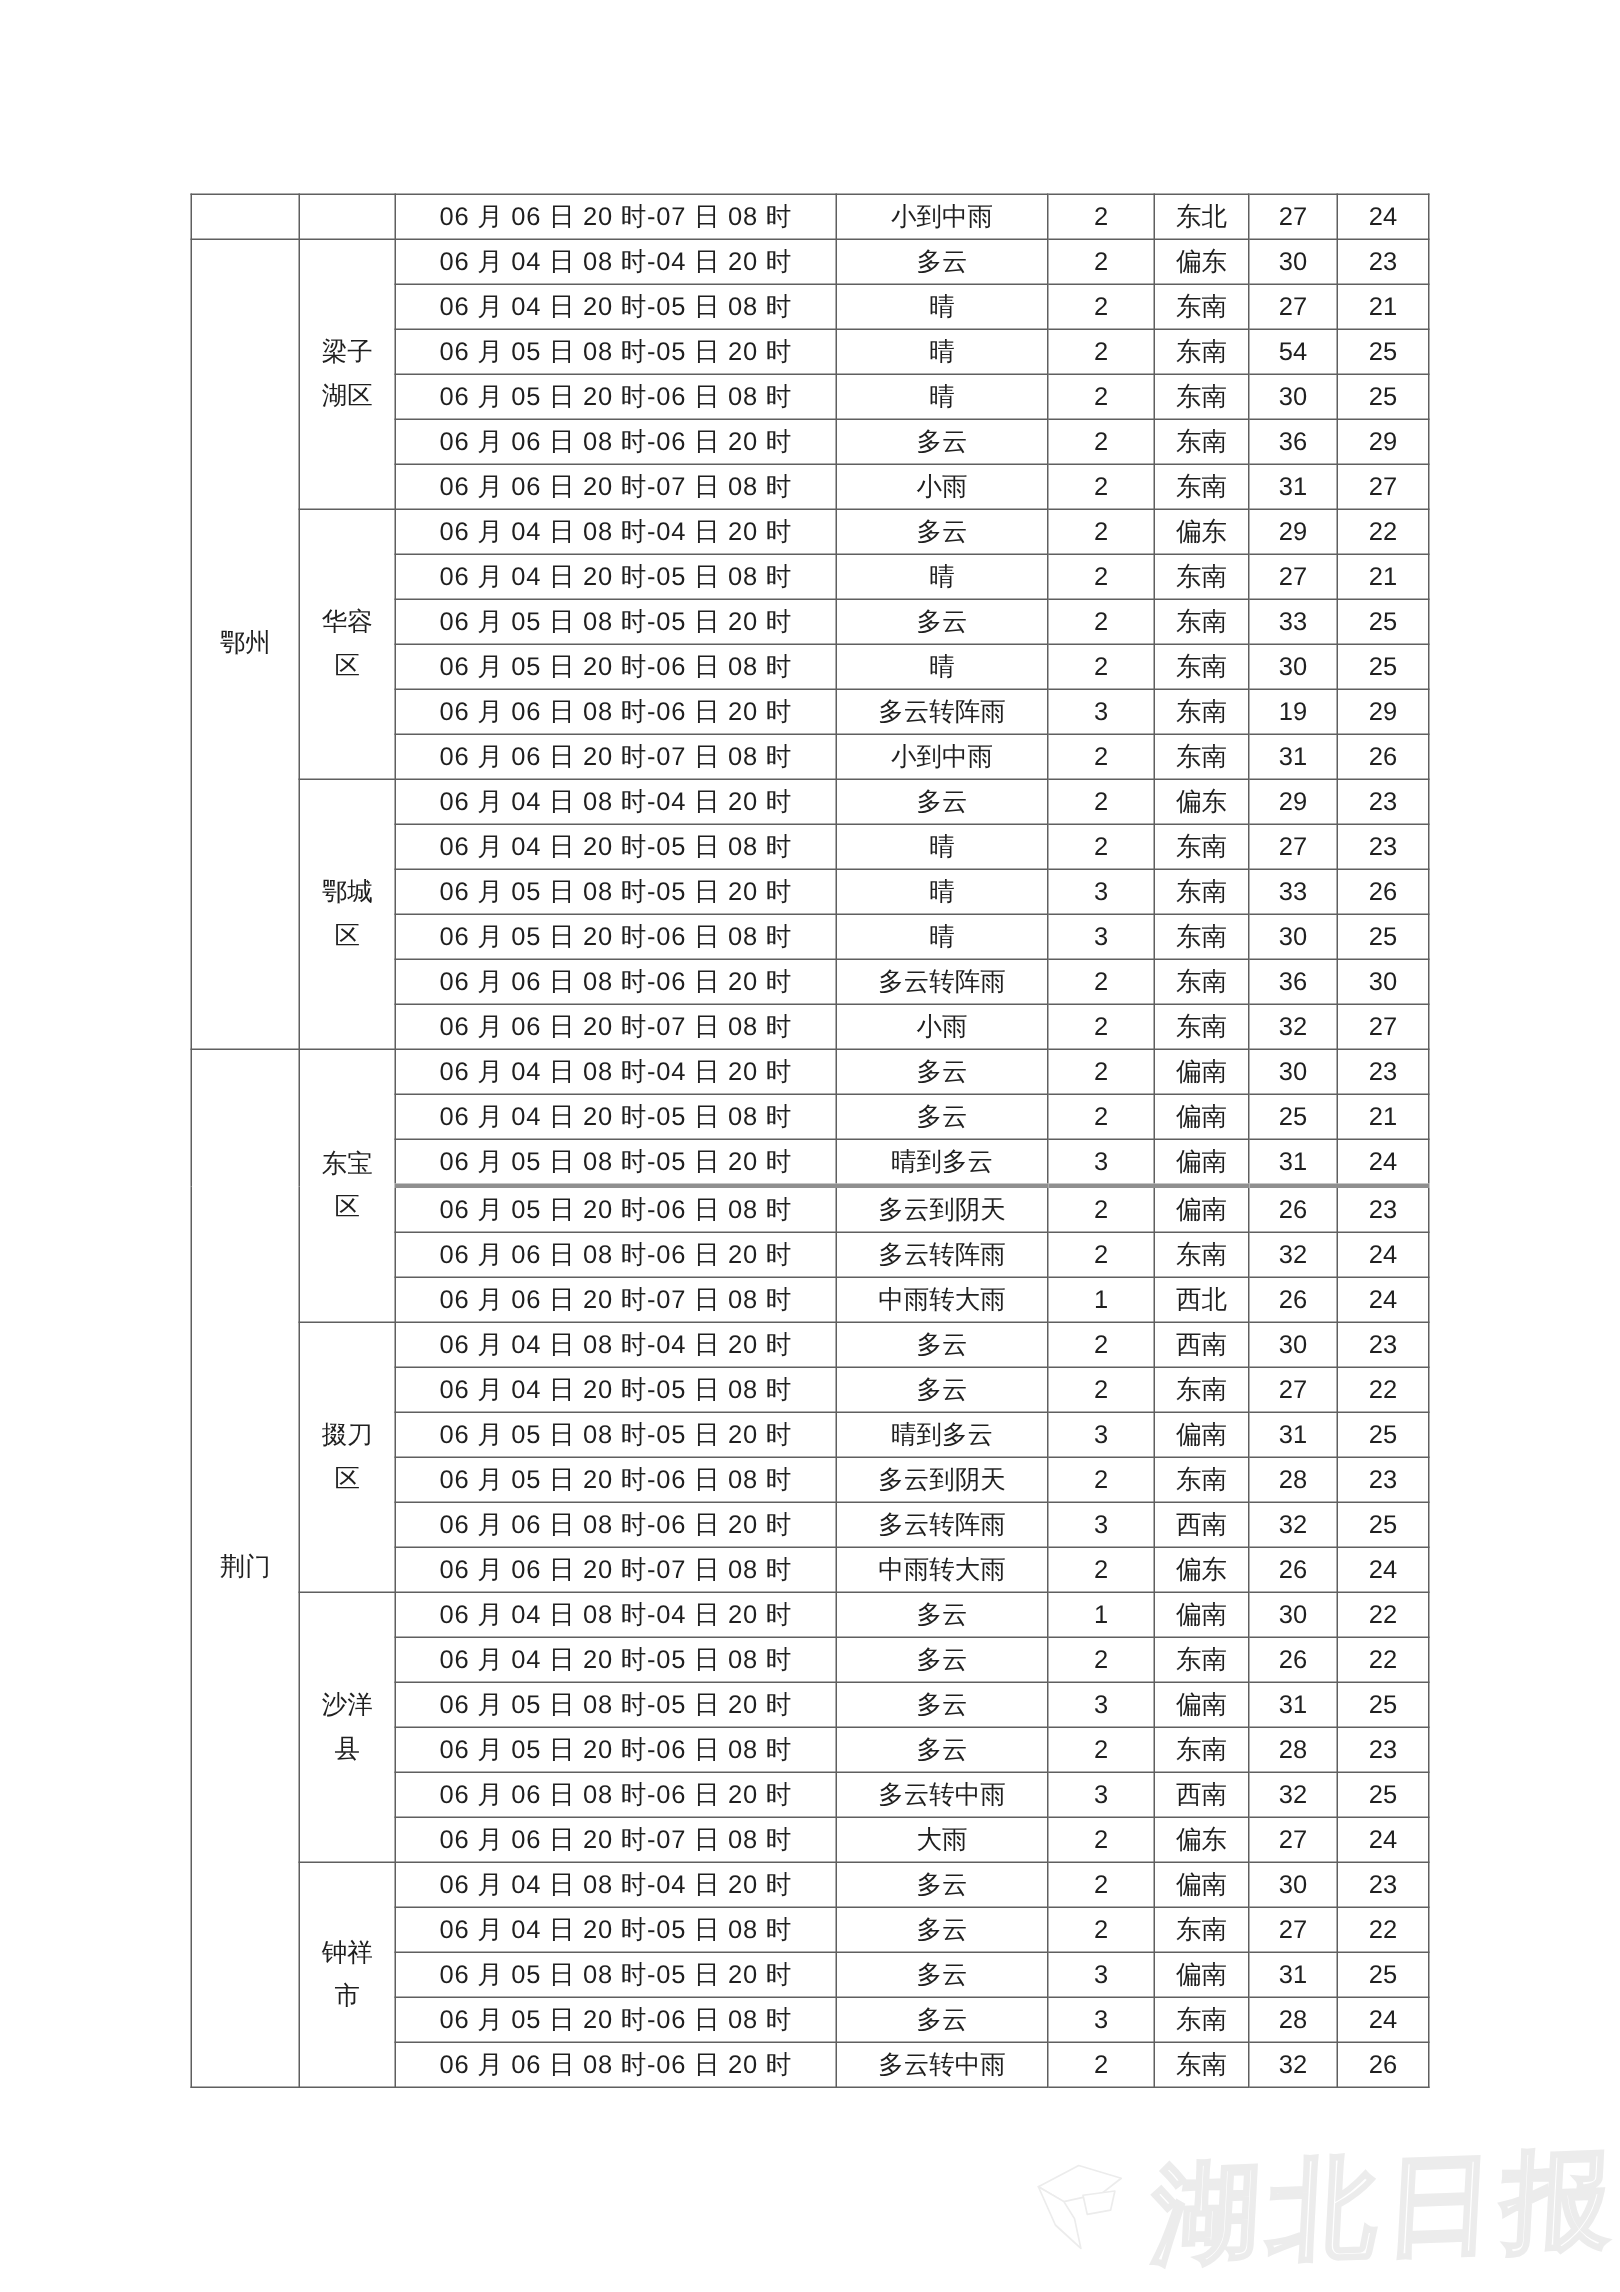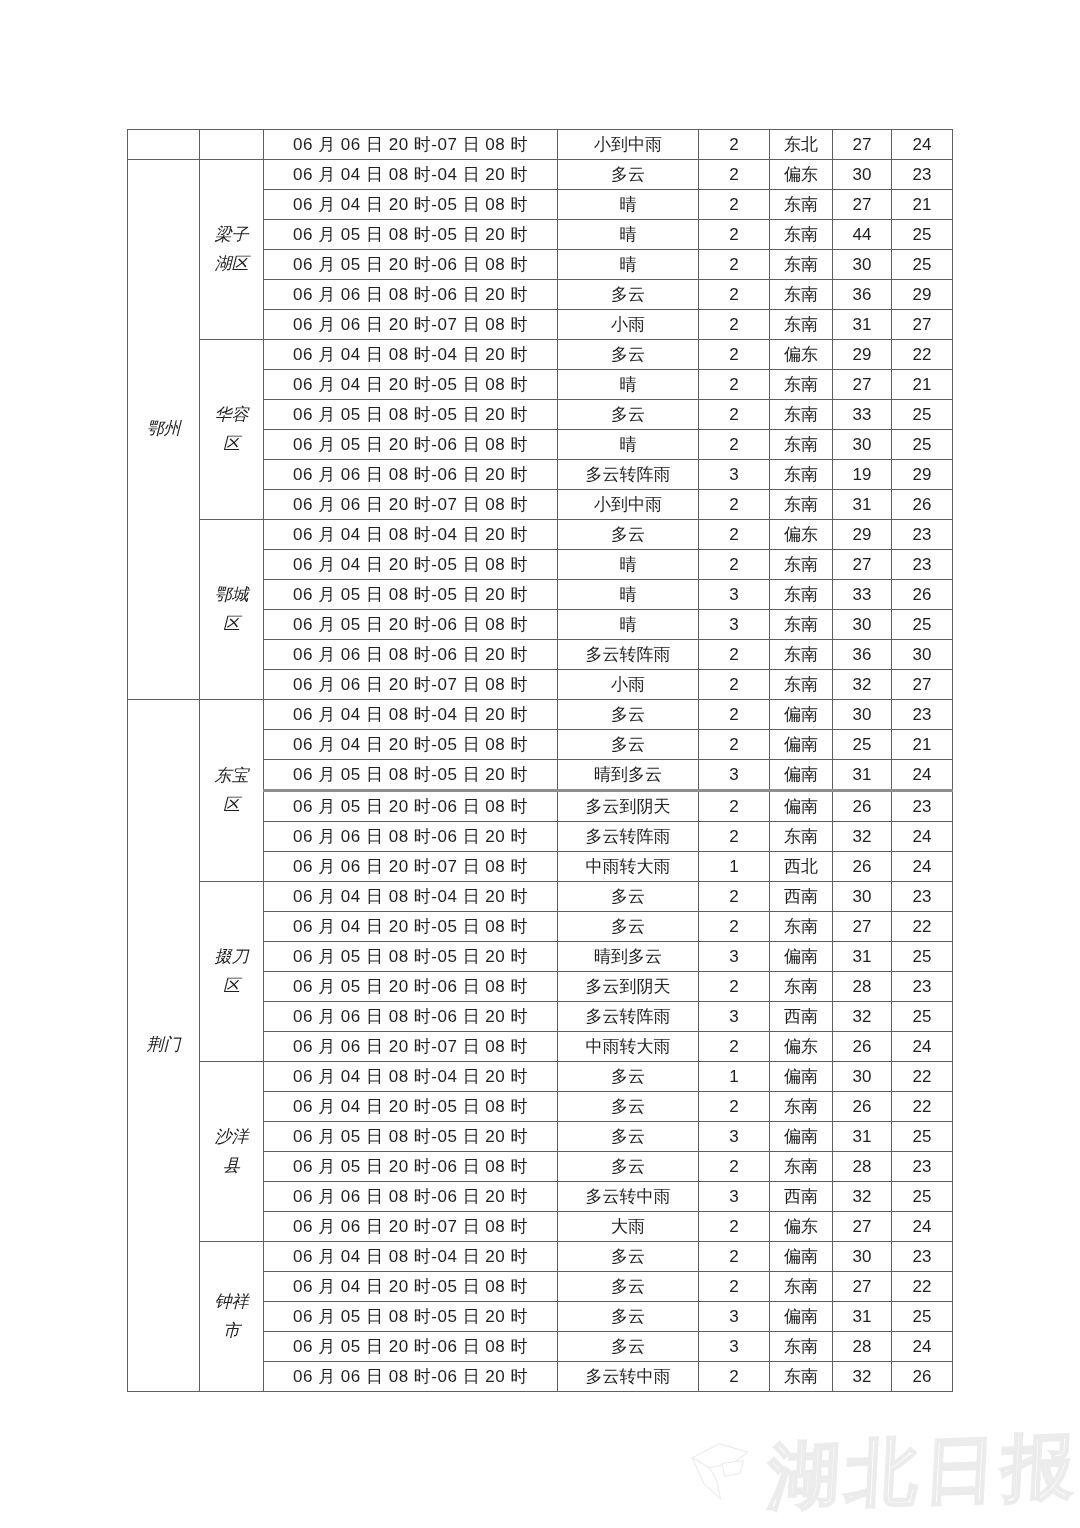--- a/index.html
+++ b/index.html
@@ -30,21 +30,20 @@
     font-size: 17px;
     color: #1f1f1f;
     padding: 0 2px;
     overflow: hidden;
     white-space: nowrap;
   }
   table.forecast td.city-cell,
   table.forecast td.district-cell {
     white-space: normal;
     line-height: 1.65;
-    font-style: italic;
   }
   table.forecast td.district-cell { padding: 0 9px; }
   table.forecast td.time-cell { letter-spacing: 0.5px; }
   table.forecast tr.page-break td { border-bottom: 3px solid #8f8f8f; }
 
   .watermark {
     position: absolute;
     left: 688px;
     top: 1420px;
     width: 392px;
@@ -108,21 +107,21 @@
           <td class="wind-level-cell">2</td>
           <td class="wind-direction-cell">东南</td>
           <td class="high-temp-cell">27</td>
           <td class="low-temp-cell">21</td>
         </tr>
         <tr>
           <td class="time-cell">06 月 05 日 08 时-05 日 20 时</td>
           <td class="weather-cell">晴</td>
           <td class="wind-level-cell">2</td>
           <td class="wind-direction-cell">东南</td>
-          <td class="high-temp-cell">44</td>
+          <td class="high-temp-cell">54</td>
           <td class="low-temp-cell">25</td>
         </tr>
         <tr>
           <td class="time-cell">06 月 05 日 20 时-06 日 08 时</td>
           <td class="weather-cell">晴</td>
           <td class="wind-level-cell">2</td>
           <td class="wind-direction-cell">东南</td>
           <td class="high-temp-cell">30</td>
           <td class="low-temp-cell">25</td>
         </tr>

